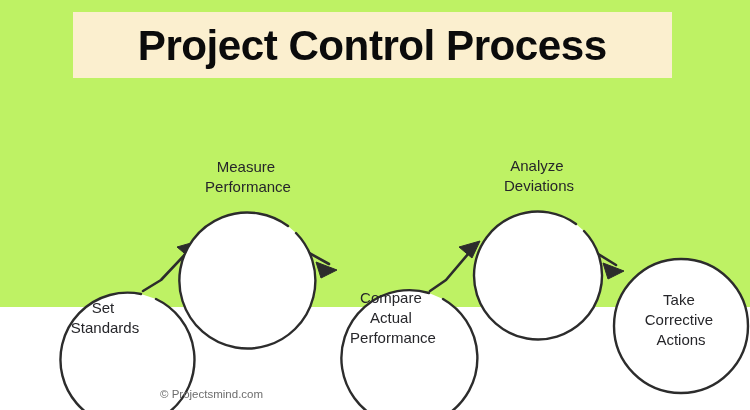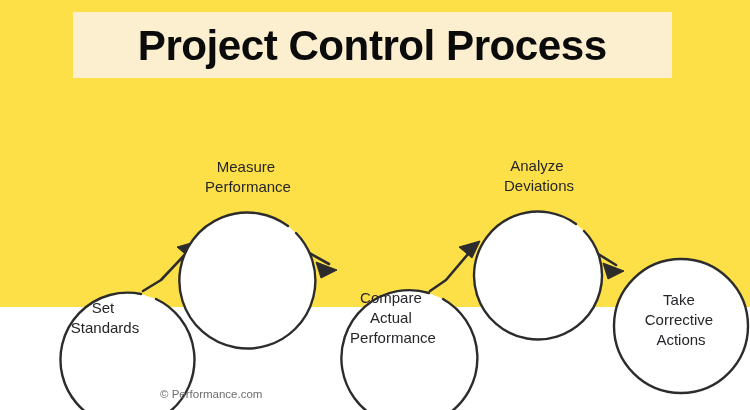--- a/index.html
+++ b/index.html
@@ -12,21 +12,21 @@
     width: 750px;
     height: 410px;
     overflow: hidden;
     font-family: "Liberation Sans", "DejaVu Sans", sans-serif;
     position: relative;
   }
   #page {
     position: relative;
     width: 750px;
     height: 307px;
-    background: #fde047;
+    background: #bef264;
   }
 
   
   #title-banner {
     position: absolute;
     left: 73px;
     top: 12px;
     width: 599px;
     height: 66px;
     background: #fbefcf;
@@ -163,15 +163,15 @@
       <circle class="node-circle" cx="681" cy="326" r="67"></circle>
       <text class="node-label" text-anchor="middle">
         <tspan x="681" y="305">Take</tspan>
         <tspan x="681" y="325">Corrective</tspan>
         <tspan x="681" y="345">Actions</tspan>
       </text>
     </g>
 
   </svg>
 
-  <div id="credit">© Performance.com</div>
+  <div id="credit">© Projectsmind.com</div>
 
 </div>
 
 </body></html>

